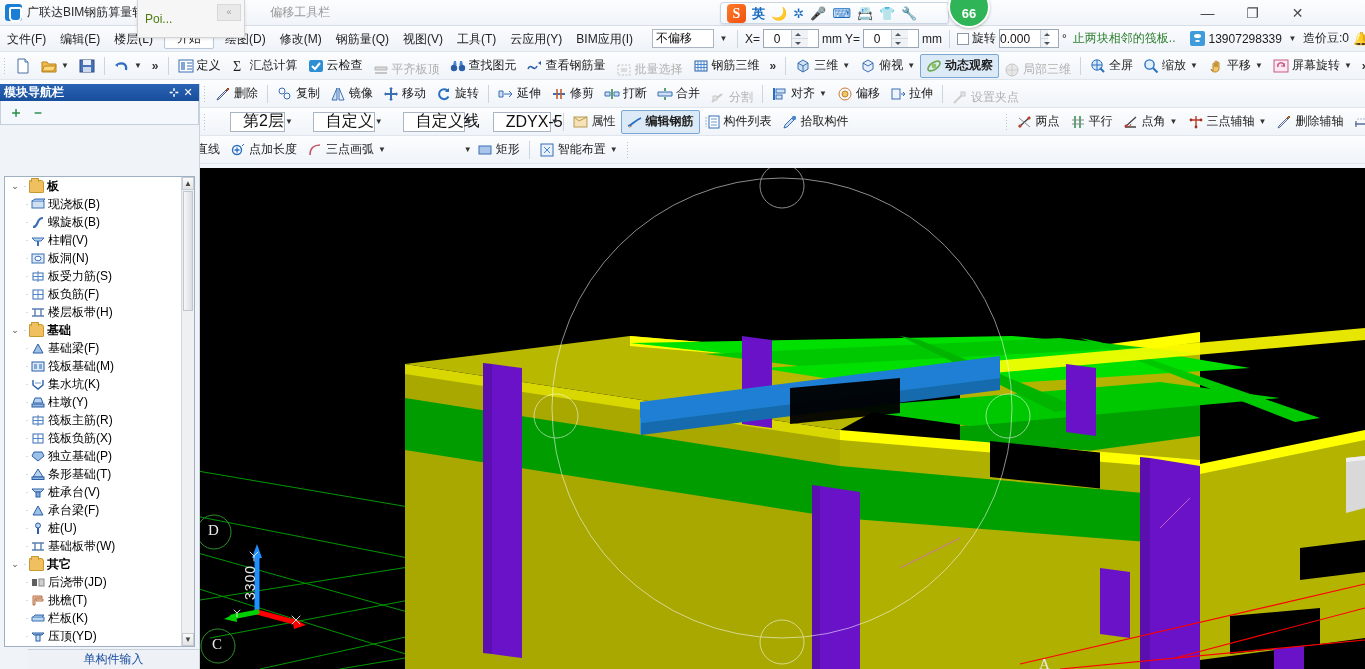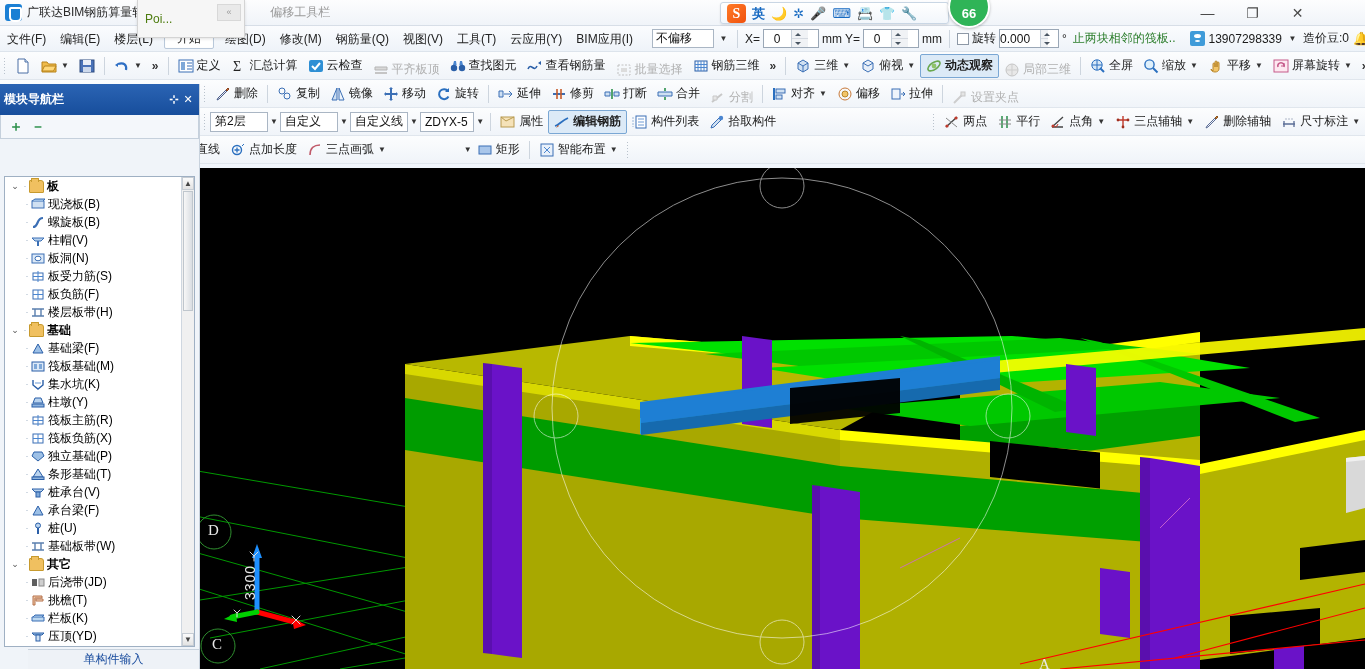--- a/index.html
+++ b/index.html
@@ -139,30 +139,30 @@
     background-size:3px 3px; }
   .caret{ font-size:8px;color:#333; margin-left:1px; }
   .overflow{ font-size:12px;color:#333;padding:0 5px; font-weight:bold; }
 
   
   .ic{ width:16px;height:16px;display:inline-block;position:relative;flex:none; }
   .ic svg{ display:block; }
 
   .combo-sm{
     height:20px;background:#fff;border:1px solid #aab6c4;display:inline-flex;
-    align-items:center;font-size:12px;color:#111;padding-left:4px;
+    align-items:center;font-size:16px;color:#111;padding-left:12px;margin-left:20px;
   }
 
   
   .sidebar{
     position:absolute; left:0; top:84px; width:200px; height:585px;
     background:#f0f4f9; border-right:1px solid #c8d2dd;
   }
   .sb-title{
-    height:31px; background:linear-gradient(#2b64b4,#174e9c);
+    height:17px; background:linear-gradient(#2b64b4,#174e9c);
     color:#fff; font-size:12px; display:flex; align-items:center;
     padding:0 4px; font-weight:bold;
   }
   .sb-title .sp{ flex:1; }
   .sb-title .ic-pin,.sb-title .ic-x{ width:14px;text-align:center;font-size:11px;color:#fff; }
   .sb-btn{
     height:24px; background:linear-gradient(#fbfcfe,#e8eef6);
     border:1px solid #c5d0dc; border-top:none;
     display:flex;align-items:center;justify-content:center;
     font-size:12px; color:#111;

